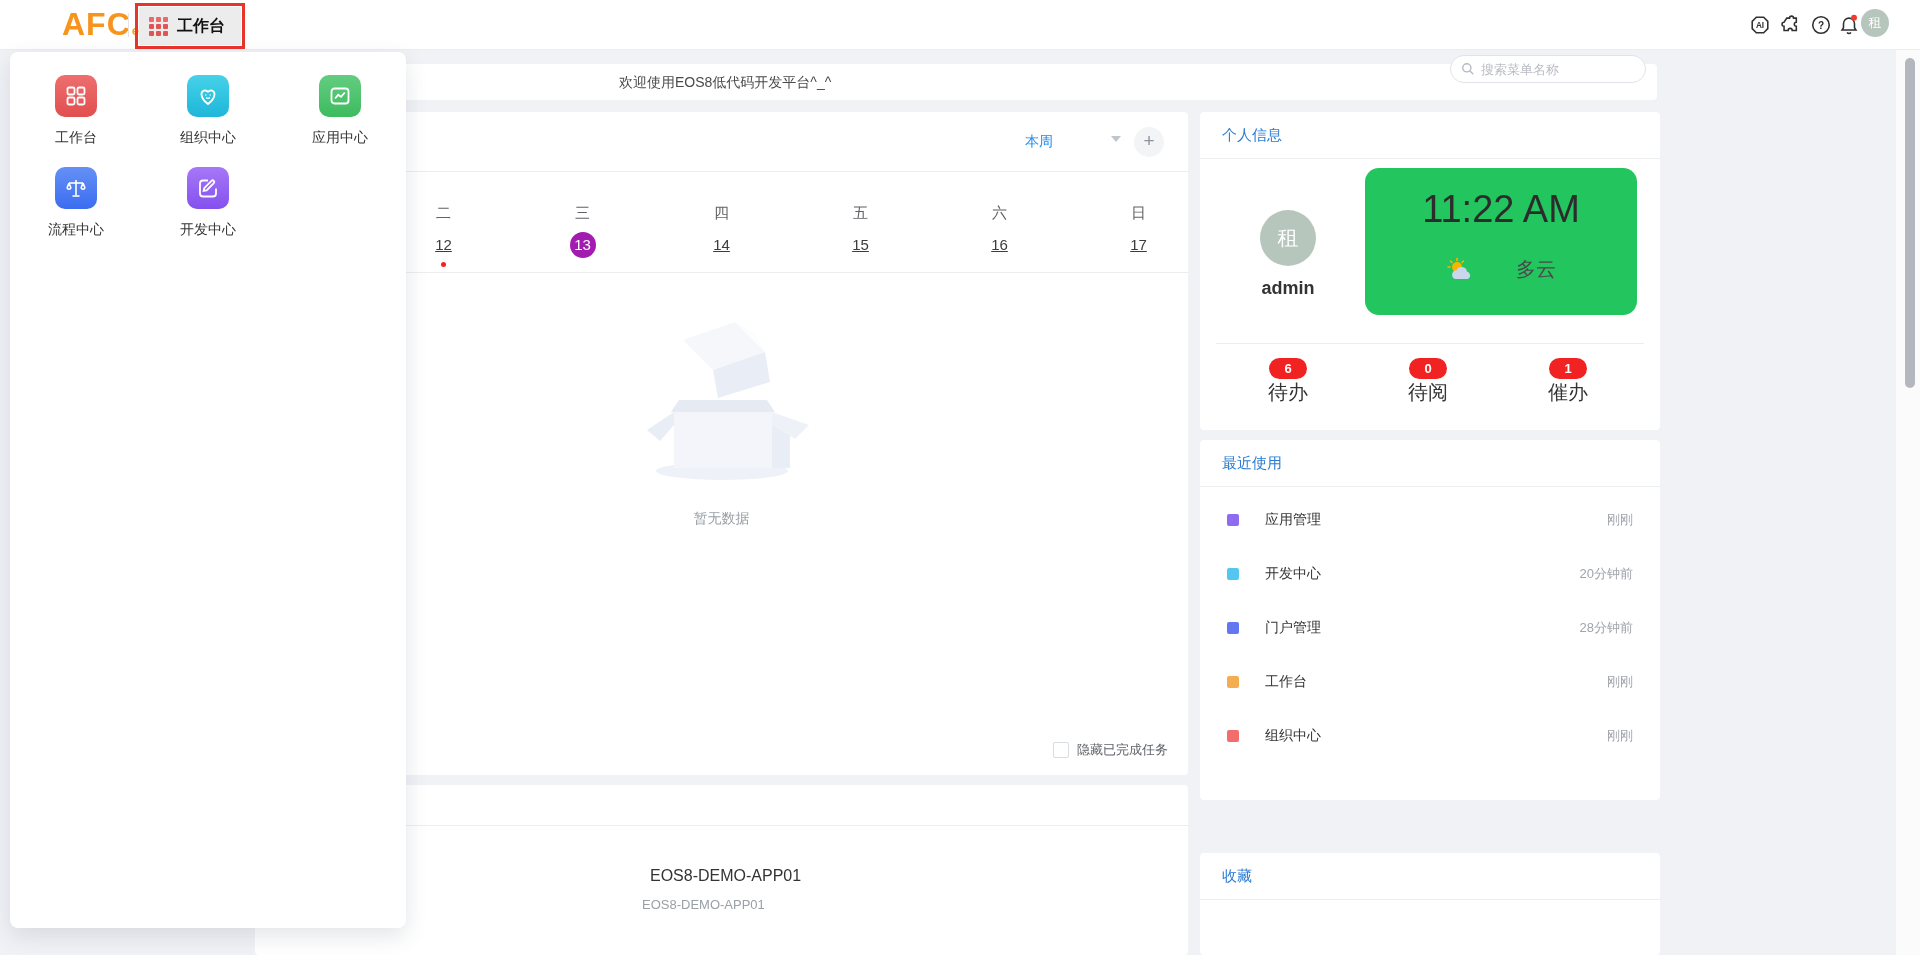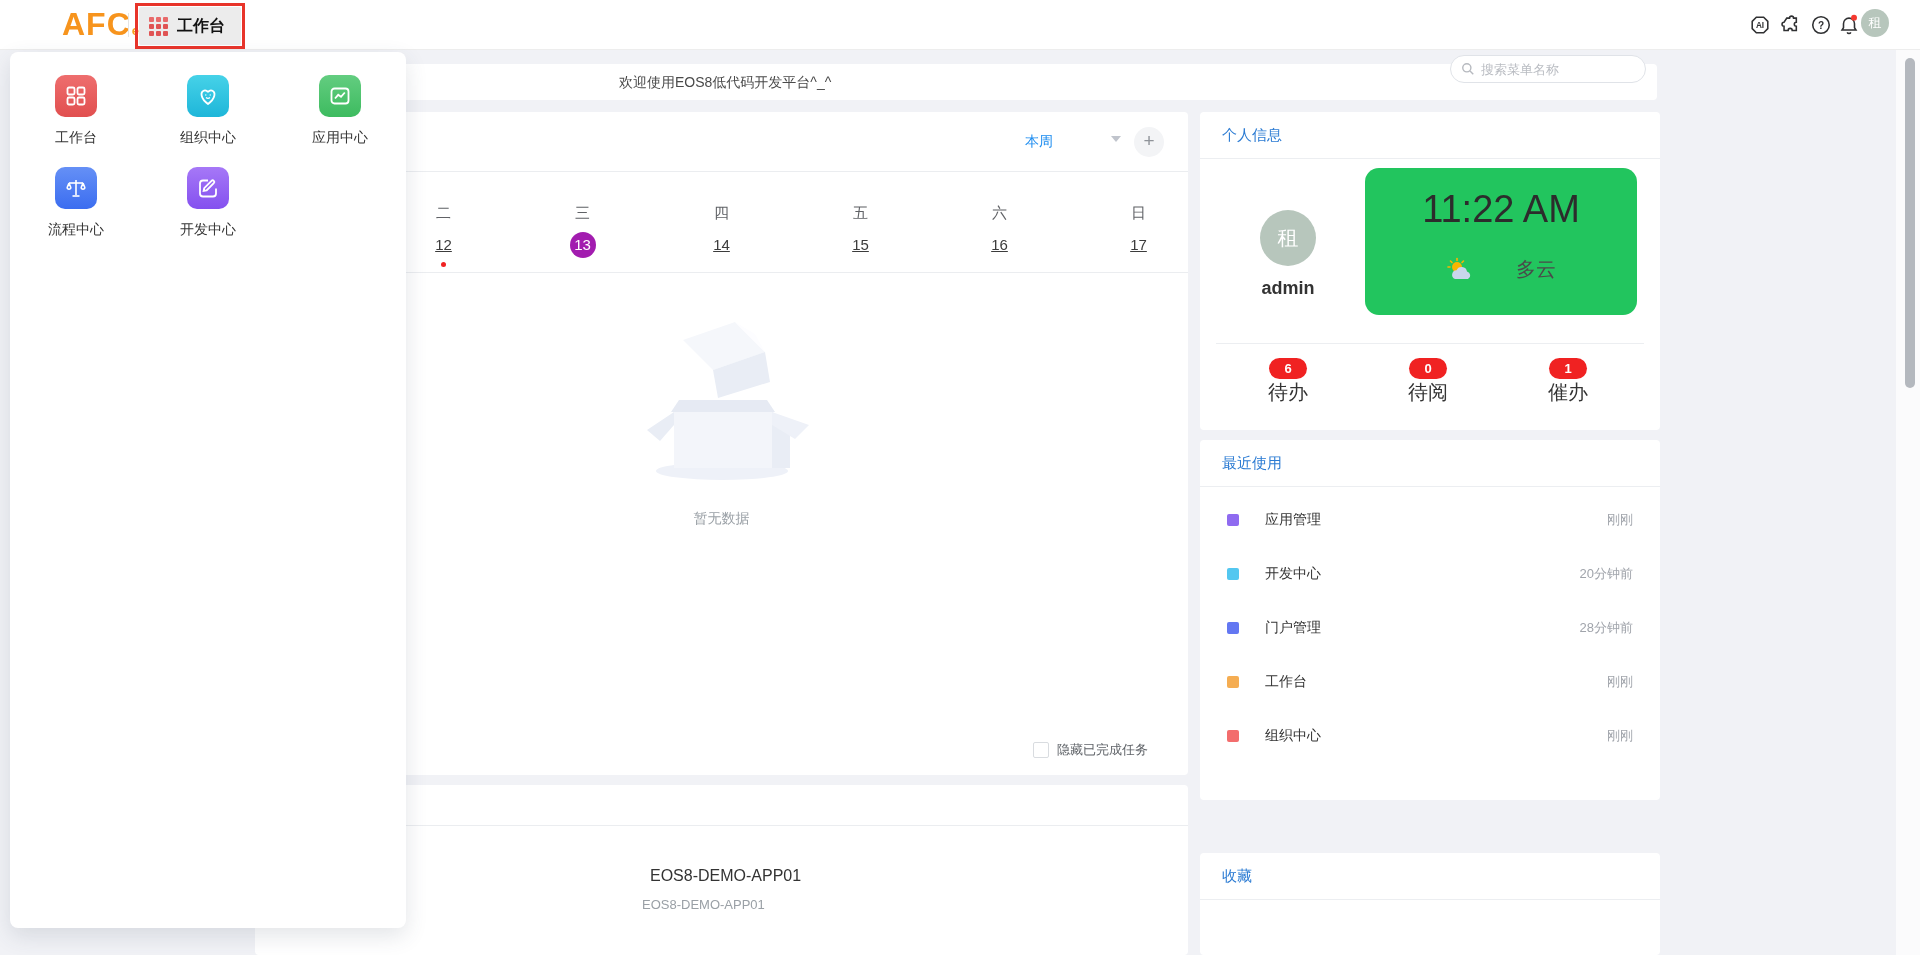--- a/index.html
+++ b/index.html
@@ -52,21 +52,21 @@
   .week-row { position:absolute; left:-20px; top:92px; width:973px; display:flex; }
   .day { flex:1; text-align:center; cursor:pointer; }
   .day .wd { font-size:15px; color:#606266; }
   .day .num { margin-top:9px; font-size:15px; color:#3c3c3c; height:26px; line-height:26px;text-decoration:underline; }
   .day .num .sel { display:inline-block; width:26px; height:26px; border-radius:50%; background:#a21caf; color:#fff; }
   .day .day-dot { display:block; width:5px; height:5px; border-radius:50%; background:#f02222; margin:4px auto 0; }
   .day .day-dot.hidden { visibility:hidden; }
   .week-divider { position:absolute; left:0; right:0; top:160px; border-top:1px solid #ebedf0; }
   .empty-wrap { position:absolute; left:0; right:0; top:196px; text-align:center; }
   .empty-text { margin-top:8px; font-size:14px; color:#9aa0a6; }
-  .hide-row { position:absolute; right:40px; bottom:16px; display:flex; align-items:center; gap:8px; }
+  .hide-row { position:absolute; right:20px; bottom:16px; display:flex; align-items:center; gap:8px; }
   .checkbox { width:16px; height:16px; border:1px solid #d9dce0; border-radius:2px; background:#fff; cursor:pointer; }
   .hide-label { font-size:13px; color:#5f6368; }
   
   .apps-card { left:255px; top:785px; width:933px; height:170px; }
   .apps-header { height:41px; border-bottom:1px solid #ebedf0; }
   .app-name { position:absolute; left:395px; top:82px; font-size:16px; color:#333; }
   .app-code { position:absolute; left:387px; top:112px; font-size:13px; color:#9aa0a6; }
   
   .section-title { position:absolute; left:22px; top:14px; font-size:15px; color:#2b7bd3; }
   .section-divider { position:absolute; left:0; right:0; top:46px; border-top:1px solid #eceef1; }

